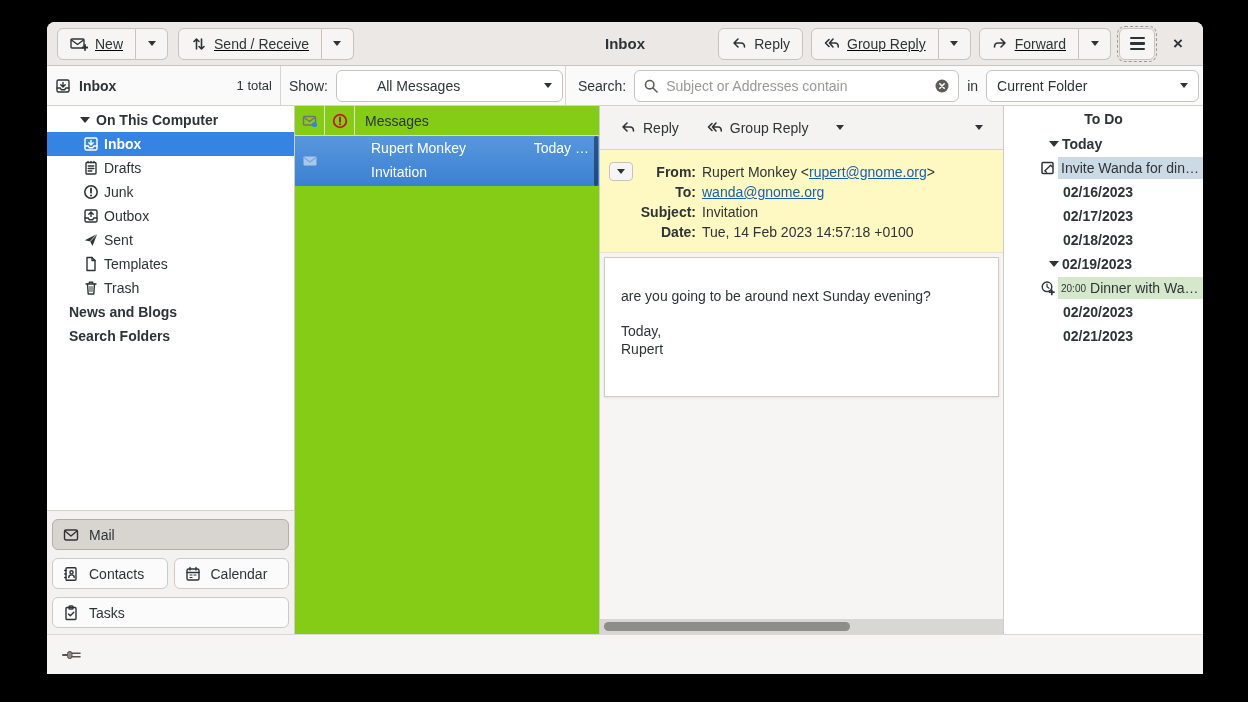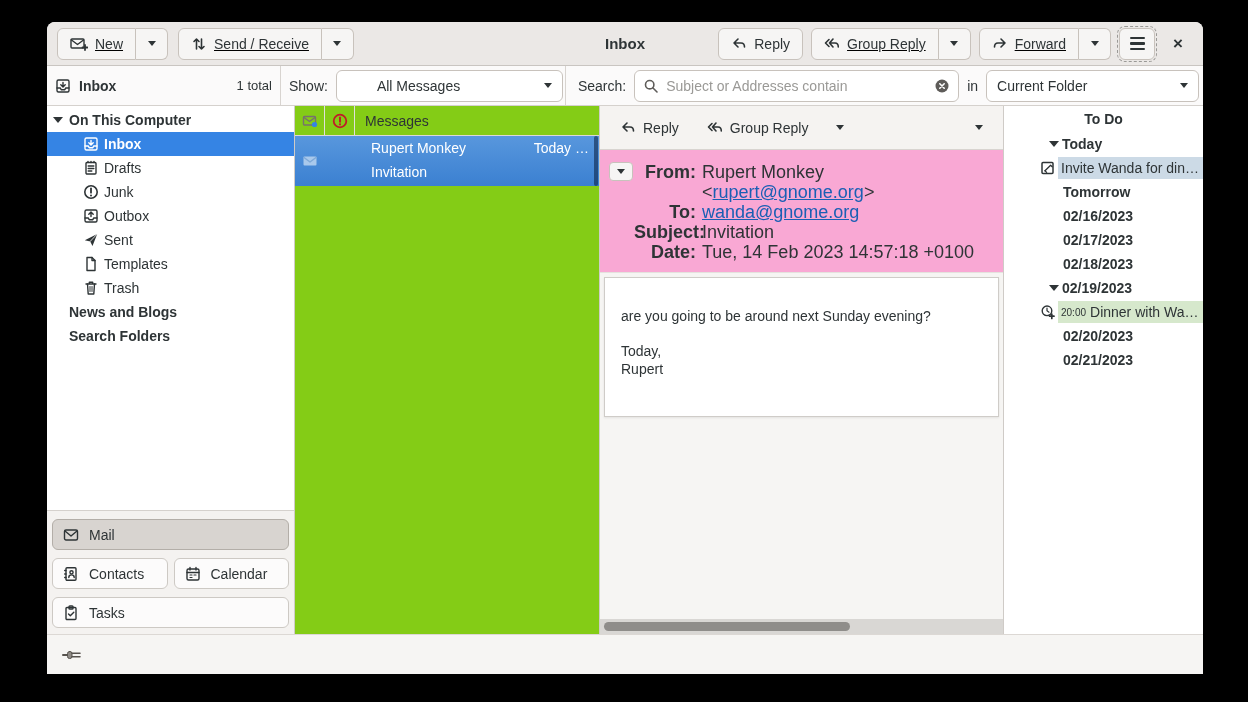--- a/index.html
+++ b/index.html
@@ -39,21 +39,21 @@
   .searchbox input::placeholder { color:#9a9996; }
   .combo-scope { width:185px; margin-right:4px; }
 
   
   .main { flex:1; display:flex; min-height:0; }
 
   
   .sidebar { width:248px; flex:none; border-right:1px solid #cfcbc7; display:flex; flex-direction:column; background:#fff; }
   .tree { flex:1; padding-top:2px; font-size:14px; color:#2e3436; overflow:hidden; }
   .trow { height:24px; display:flex; align-items:center; gap:5px; padding-left:36px; cursor:pointer; }
-  .trow.top { padding-left:6px; font-weight:bold; }
+  .trow.top { padding-left:6px; font-weight:bold;margin-left:27px; }
   .trow.top2 { padding-left:22px; font-weight:bold; }
   .exp { width:0; height:0; border-left:5px solid transparent; border-right:5px solid transparent; border-top:6px solid #2e3436; margin-right:1px; }
   .trow.sel { background:#3584e4; color:#fff; font-weight:bold; }
   .trow.sel .ic { stroke:#fff; }
   .switcher { flex:none; height:124px; background:#f4f2f0; border-top:1px solid #d5d1cd; padding:8px 5px 0 5px; }
   .swrow { display:flex; gap:6px; margin-bottom:8px; }
   .swbtn { flex:1; height:31px; display:flex; align-items:center; gap:10px; padding:0 10px; background:#fcfbfb; border:1px solid #cdc9c4; border-radius:6px; font-size:14px; color:#2e3436; cursor:pointer; }
   .swbtn.active { background:#d8d4d0; border-color:#b3aea8; }
 
   
@@ -65,21 +65,21 @@
   .ml-env { position:absolute; left:7px; top:17px; }
   .ml-line1 { position:absolute; left:76px; right:10px; top:4px; display:flex; }
   .ml-date { margin-left:auto; }
   .ml-line2 { position:absolute; left:76px; top:28px; }
   .vthumb { position:absolute; right:1px; top:30px; width:4px; height:50px; background:rgba(10,30,60,.55); border-radius:2px; }
 
   
   .preview { flex:1; min-width:0; display:flex; flex-direction:column; background:#f6f5f3; }
   .pv-toolbar { height:44px; flex:none; background:#f5f3f1; border-bottom:1px solid #d8d4d0; display:flex; align-items:center; padding:0 8px; gap:4px; font-size:14px; }
   .pv-caret-end { margin-left:auto; }
-  .pv-headers { flex:none; background:#f9a8d4; position:relative; padding:12px 10px 10px 34px; font-size:18px; color:#2e3436; border-bottom:1px solid #e5e2de; }
+  .pv-headers { flex:none; background:#fef9c3; position:relative; padding:12px 10px 10px 34px; font-size:14px; color:#2e3436; border-bottom:1px solid #e5e2de; }
   .collapse-btn { position:absolute; left:9px; top:12px; width:24px; height:19px; background:#f6f5f4; border:1px solid #c8c2bc; border-radius:4px; display:flex; align-items:center; justify-content:center; cursor:pointer; }
   .hdr-row { display:flex; line-height:20px; }
   .hlabel { width:62px; flex:none; text-align:right; font-weight:bold; margin-right:6px; }
   .hval a { color:#1a5fb4; text-decoration:underline; }
   .pv-card { flex:none; margin:4px 4px 0 4px; height:140px; background:#fff; border:1px solid #cfccc8; box-shadow:0 1px 2px rgba(0,0,0,.08); padding:12px 16px; font-size:14px; color:#2e3436; line-height:18px; }
   .pv-card .gap { height:17px; }
   .pv-rest { flex:1; }
   .hscroll { height:15px; flex:none; background:#d9d7d4; display:flex; align-items:center; }
   .hthumb { margin-left:4px; width:61%; height:9px; background:#8f8d8a; border-radius:5px; }
 
@@ -417,23 +417,20 @@
       </div>
       <div class="td-row td-item">
         <svg class="ic" viewBox="0 0 16 16">
             <rect x="2" y="2.5" width="11" height="11" rx="1" stroke-width="1.5"></rect>
             <path d="M5 10.8 L10.6 5.2 M10.6 5.2 l1.6 1.6" stroke-width="1.3"></path>
             <path d="M5 10.8 l1.6 1.6" stroke-width="1.3"></path>
           </svg>
         <span class="td-chip chip-blue">Invite Wanda for din…</span>
       </div>
       <div class="td-row td-group">
-          <span>Tomorrow</span>
-        </div>
-      <div class="td-row td-group">
           <span>02/16/2023</span>
         </div>
       <div class="td-row td-group">
           <span>02/17/2023</span>
         </div>
       <div class="td-row td-group">
           <span>02/18/2023</span>
         </div>
       <div class="td-row td-group exp-row">
         <i class="exp"></i>

